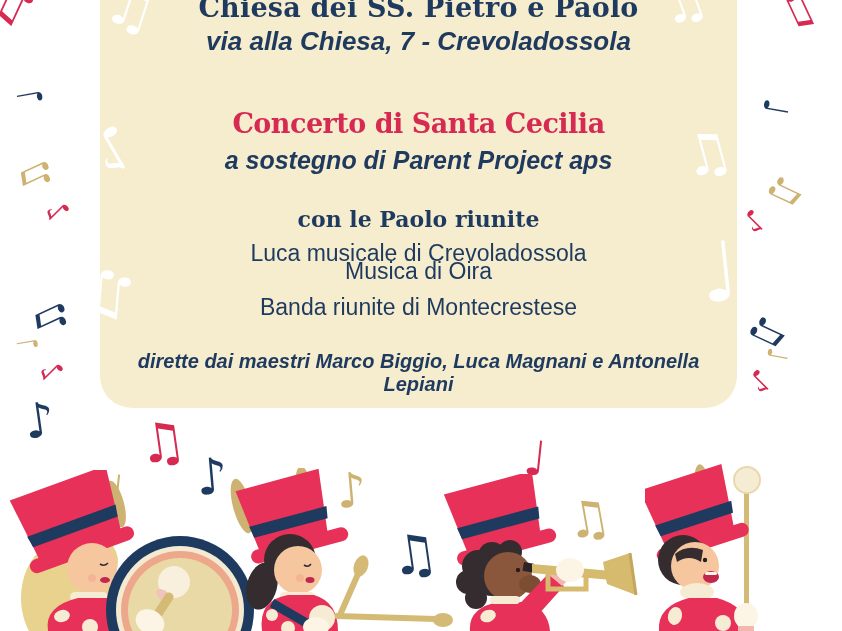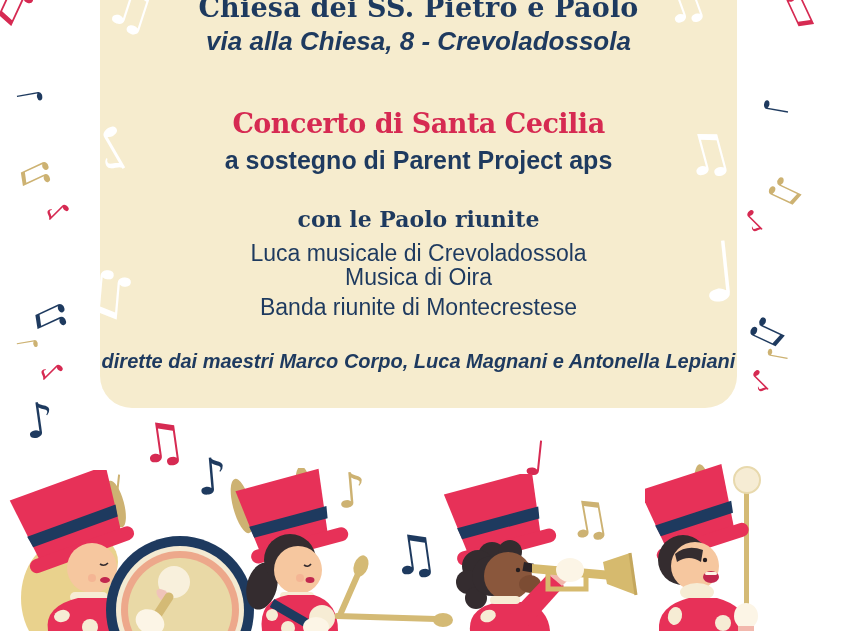--- a/index.html
+++ b/index.html
@@ -9,24 +9,24 @@
          background:#f6ecce;border-radius:32px;z-index:1;}
   .decor{position:absolute;left:0;top:0;width:842px;height:631px;z-index:2;pointer-events:none;}
   .note{position:absolute;font-family:"DejaVu Sans",sans-serif;line-height:1;display:block;
         transform-origin:50% 50%;}
   .panel-text{position:absolute;left:100px;top:0;width:637px;text-align:center;z-index:3;}
   .line{position:absolute;left:0;width:100%;color:#1e3a5f;}
   .slab{font-family:"DejaVu Serif",serif;font-weight:bold;}
   .venue{top:-8px;font-size:27px;letter-spacing:.2px;}
   .address{top:26px;font-size:26px;font-style:italic;font-weight:600;}
   .title{top:108px;font-size:27px;letter-spacing:-.5px;color:#d62a52;}
-  .beneficiary{top:146px;font-size:25px;font-weight:600;}
+  .beneficiary{top:146px;font-size:25px;font-style:italic;font-weight:600;}
   .bands-heading{top:206px;font-size:22px;}
   .band{position:absolute;left:0;width:100%;font-size:23px;color:#1e3a5f;}
-  .band0{top:240px;} .band1{top:264px;text-align:center;} .band2{top:294px;}
+  .band0{top:240px;} .band1{top:258px;text-align:center;} .band2{top:294px;}
   .directors{top:350px;font-size:20px;font-style:italic;font-weight:600;}
   .figure{position:absolute;z-index:2;}
 </style>
 </head>
 <body>
 
 <div class="stage">
 
   <div class="panel"></div>
 
@@ -56,28 +56,28 @@
       <span class="note" style="left: 768px; top: 90px; font-size: 34px; color: rgb(30, 58, 95); transform: rotate(100deg);">♩</span>
       <span class="note" style="left: 770px; top: 172px; font-size: 38px; color: rgb(205, 178, 114); transform: rotate(115deg);">♫</span>
       <span class="note" style="left: 744px; top: 206px; font-size: 30px; color: rgb(214, 42, 82); transform: rotate(135deg);">♪</span>
       <span class="note" style="left: 752px; top: 312px; font-size: 40px; color: rgb(30, 58, 95); transform: rotate(115deg);">♫</span>
       <span class="note" style="left: 770px; top: 340px; font-size: 28px; color: rgb(205, 178, 114); transform: rotate(100deg);">♩</span>
       <span class="note" style="left: 750px; top: 366px; font-size: 30px; color: rgb(214, 42, 82); transform: rotate(135deg);">♪</span>
     </div>
 
   <div class="panel-text">
     <div class="line slab venue">Chiesa dei SS. Pietro e Paolo</div>
-    <div class="line address">via alla Chiesa, 8 - Crevoladossola</div>
+    <div class="line address">via alla Chiesa, 7 - Crevoladossola</div>
     <div class="line slab title">Concerto di Santa Cecilia</div>
     <div class="line beneficiary">a sostegno di Parent Project aps</div>
     <div class="line slab bands-heading">con le Paolo riunite</div>
     <div class="band band0">Luca musicale di Crevoladossola</div>
     <div class="band band1">Musica di Oira</div>
     <div class="band band2">Banda riunite di Montecrestese</div>
-    <div class="line directors">dirette dai maestri Marco Corpo, Luca Magnani e Antonella Lepiani</div>
+    <div class="line directors">dirette dai maestri Marco Biggio, Luca Magnani e Antonella Lepiani</div>
   </div>
 
   <svg class="figure" style="left:4px;top:470px;" width="270" height="161" viewBox="0 0 270 161">
     <ellipse cx="62" cy="128" rx="45" ry="58" fill="#e9d28d"></ellipse>
     <circle cx="86" cy="92" r="28" fill="#e9d28d"></circle>
     <ellipse cx="112" cy="34" rx="8" ry="24" fill="#cdb272" transform="rotate(-15 112 34)"></ellipse>
     <g transform="rotate(-20 70 55)">
       <polygon points="26,78 112,78 120,10 18,10" fill="#e73158"></polygon>
       <polygon points="24,62 114,62 116,50 22,50" fill="#1e3a5f"></polygon>
       <rect x="14" y="74" width="110" height="14" rx="7" fill="#e73158"></rect>

